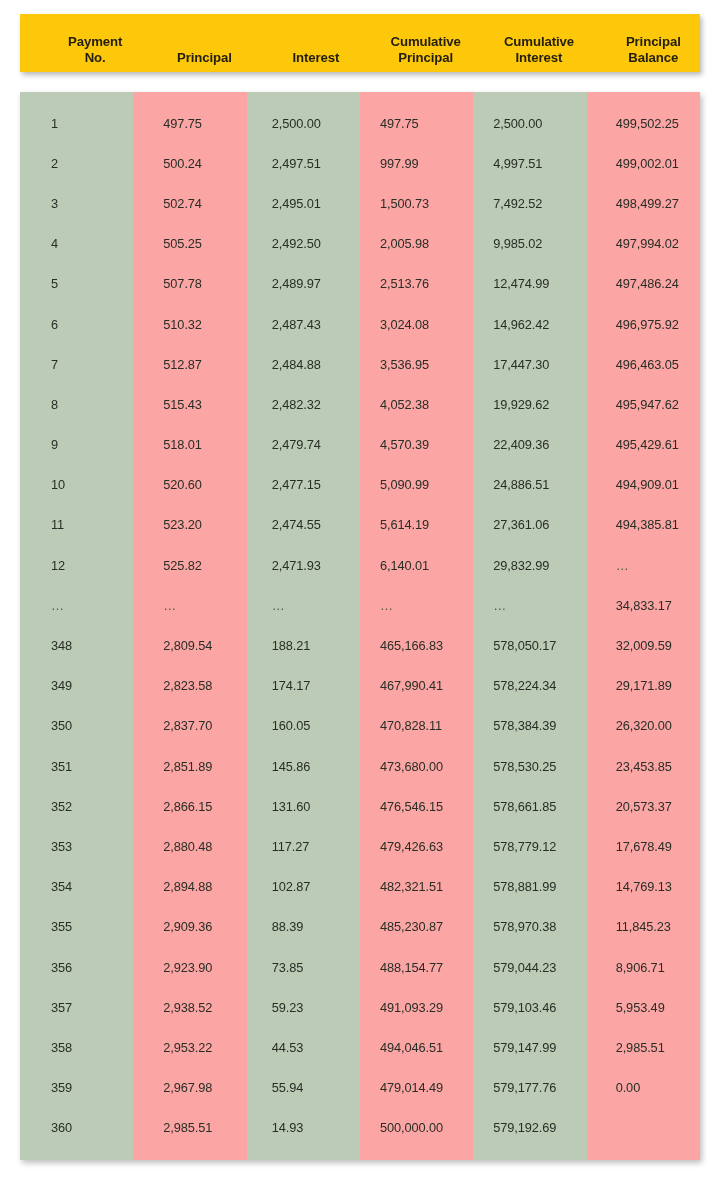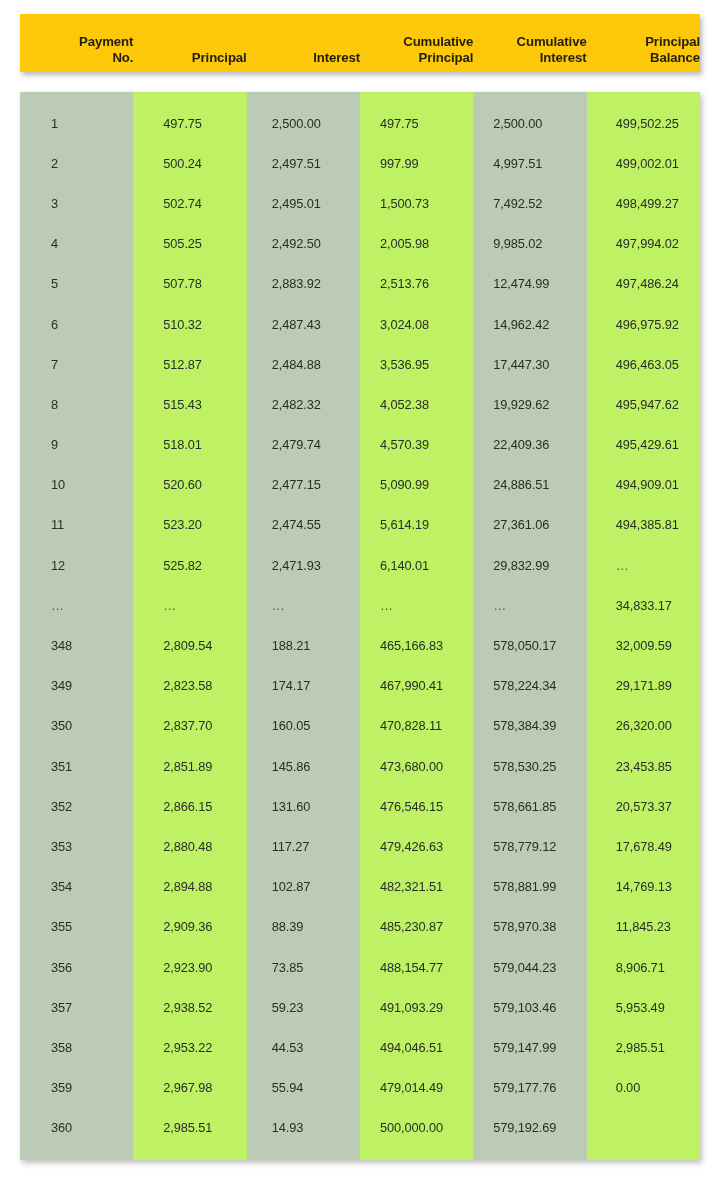--- a/index.html
+++ b/index.html
@@ -30,21 +30,21 @@
     display: flex;
     box-shadow: 2px 3px 5px rgba(0,0,0,0.28);
     z-index: 3;
   }
   .header-cell {
     width: 113.33px;
     height: 100%;
     display: flex;
     flex-direction: column;
     justify-content: flex-end;
-    align-items: flex-end;
+    align-items: center;
     padding: 0 0 6px 0;
     color: #231f0e;
     font-size: 13.2px;
     line-height: 16px;
     font-weight: 600;
     letter-spacing: -0.1px;
   }
   .header-cell .hl { display: block; white-space: nowrap; }
 
   
@@ -67,21 +67,21 @@
     z-index: 2;
   }
   .col {
     width: 113.33px;
     height: 100%;
     display: flex;
     flex-direction: column;
     padding-top: 11px;
   }
   .col.light { background: #bccbb5; }
-  .col.dark  { background: #bef264; }
+  .col.dark  { background: #fca5a5; }
 
   .cell {
     height: 40.2px;
     flex: 0 0 40.2px;
     display: flex;
     align-items: center;
     color: #282e26;
     font-size: 12.8px;
     letter-spacing: -0.1px;
     white-space: nowrap;
@@ -181,21 +181,21 @@
         <div class="cell">2,938.52</div>
         <div class="cell">2,953.22</div>
         <div class="cell">2,967.98</div>
         <div class="cell">2,985.51</div>
       </div>
       <div class="col col-2 light">
         <div class="cell">2,500.00</div>
         <div class="cell">2,497.51</div>
         <div class="cell">2,495.01</div>
         <div class="cell">2,492.50</div>
-        <div class="cell">2,883.92</div>
+        <div class="cell">2,489.97</div>
         <div class="cell">2,487.43</div>
         <div class="cell">2,484.88</div>
         <div class="cell">2,482.32</div>
         <div class="cell">2,479.74</div>
         <div class="cell">2,477.15</div>
         <div class="cell">2,474.55</div>
         <div class="cell">2,471.93</div>
         <div class="cell ellipsis">…</div>
         <div class="cell">188.21</div>
         <div class="cell">174.17</div>

